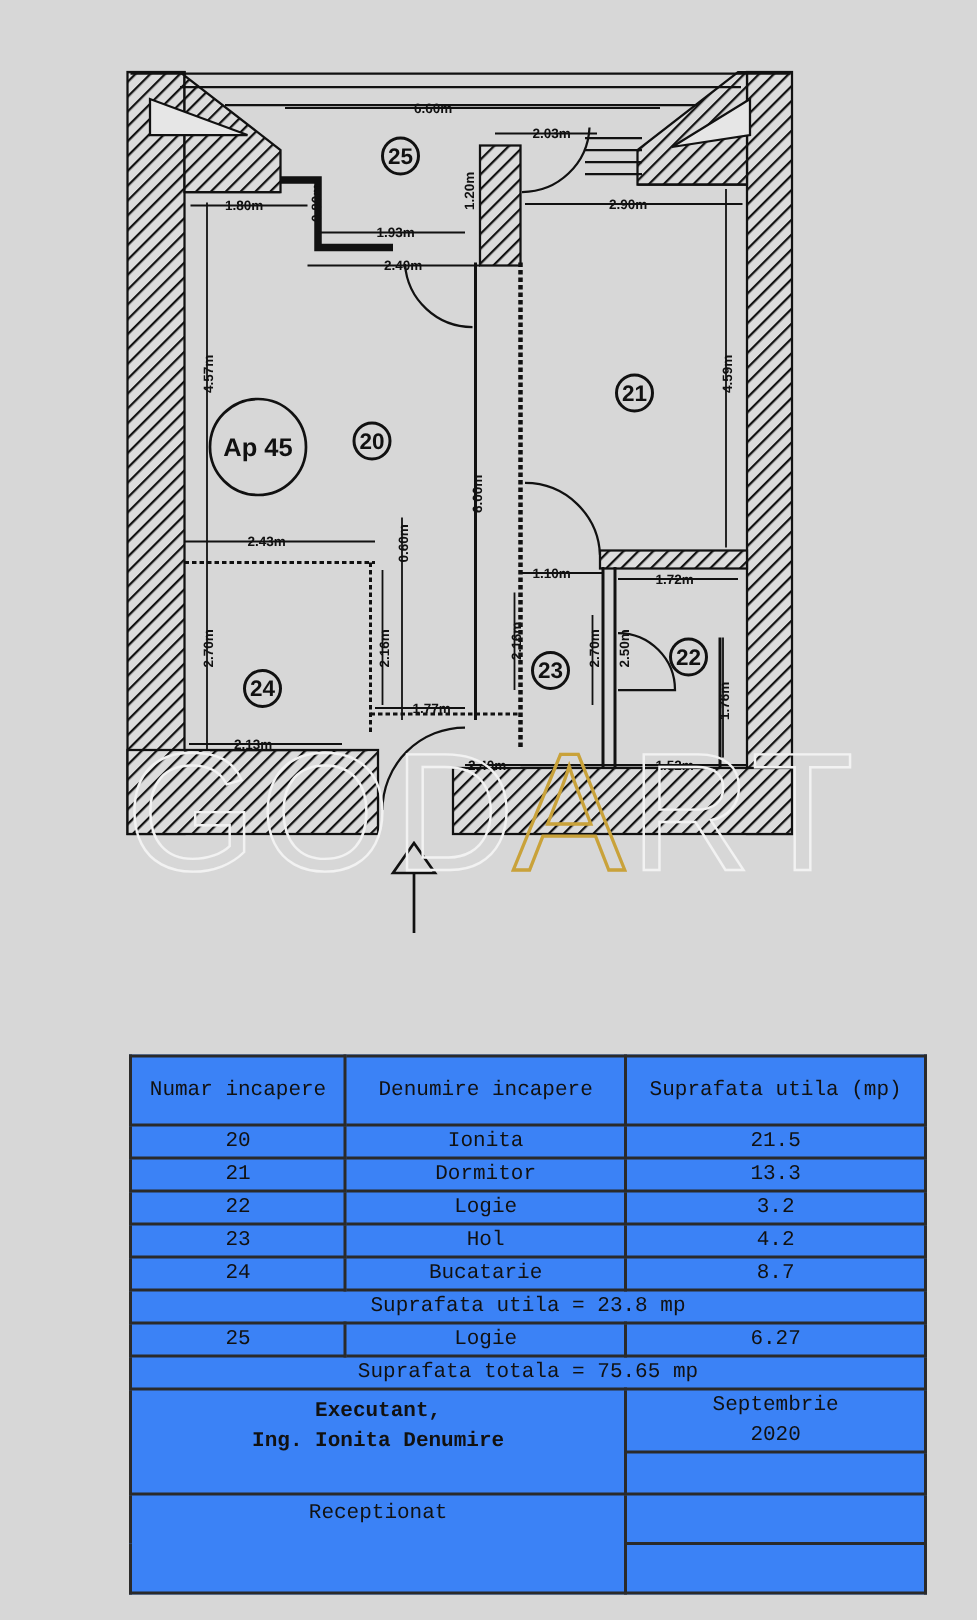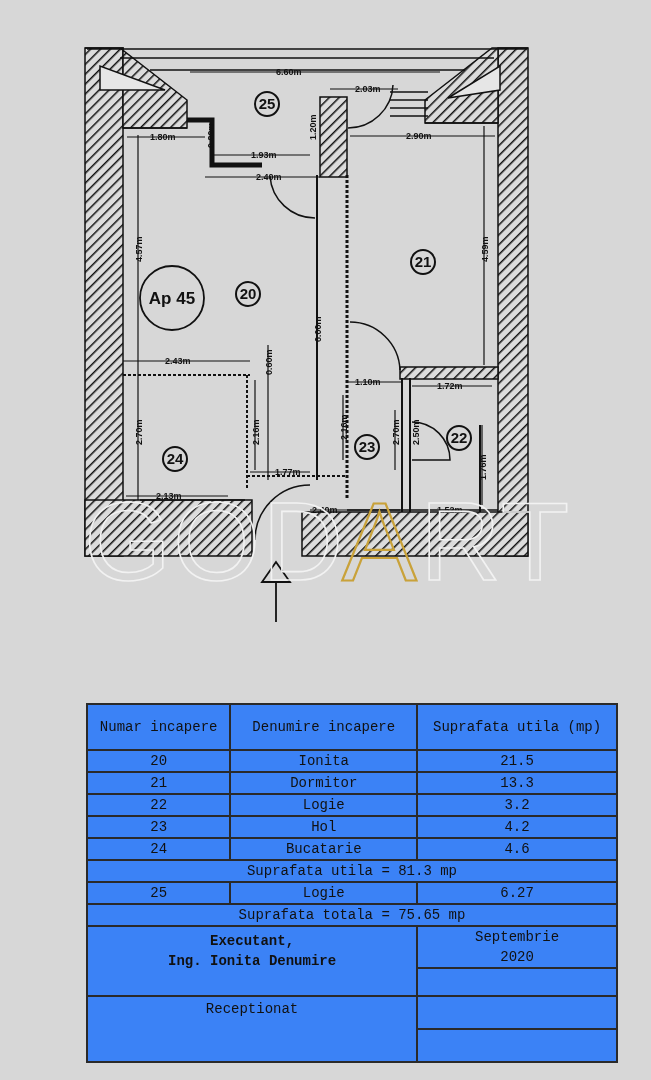--- a/index.html
+++ b/index.html
@@ -212,24 +212,24 @@
     <td>3.2</td>
   </tr>
   <tr>
     <td>23</td>
     <td>Hol</td>
     <td>4.2</td>
   </tr>
   <tr>
     <td>24</td>
     <td>Bucatarie</td>
-    <td>4.6</td>
-  </tr>
-  <tr>
-    <td colspan="3">Suprafata utila = 81.3 mp</td>
+    <td>8.7</td>
+  </tr>
+  <tr>
+    <td colspan="3">Suprafata utila = 23.8 mp</td>
   </tr>
   <tr>
     <td>25</td>
     <td>Logie</td>
     <td>6.27</td>
   </tr>
   <tr>
     <td colspan="3">Suprafata totala = 75.65 mp</td>
   </tr>
   <tr>

